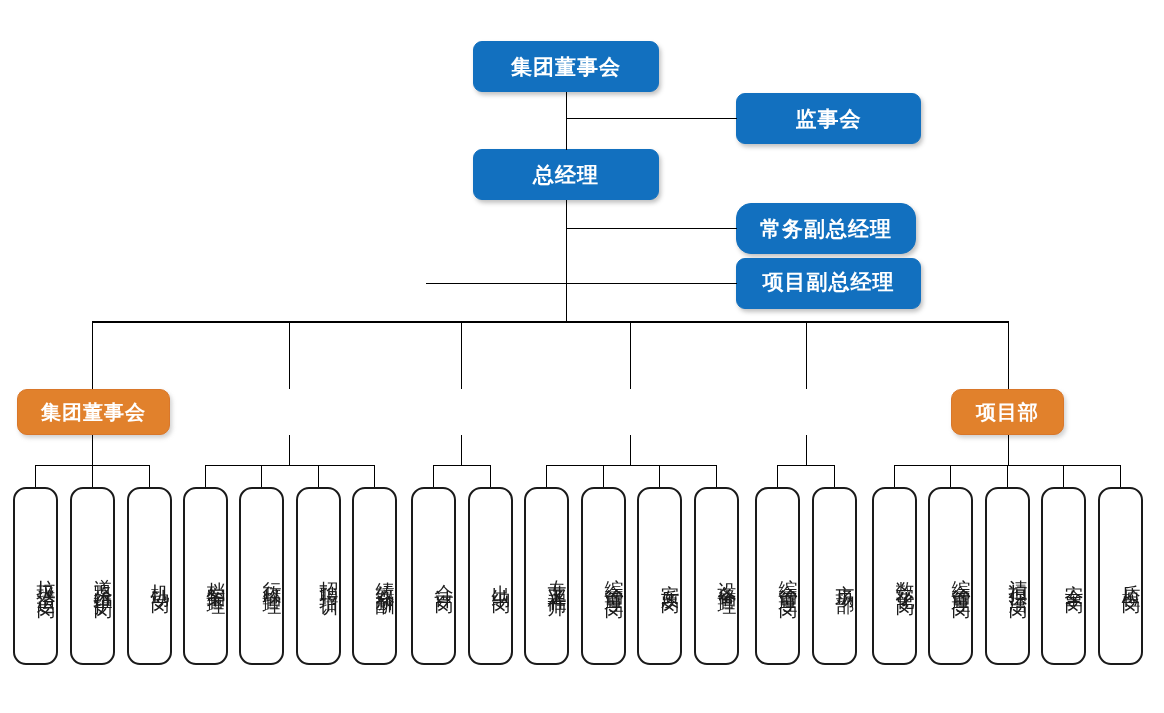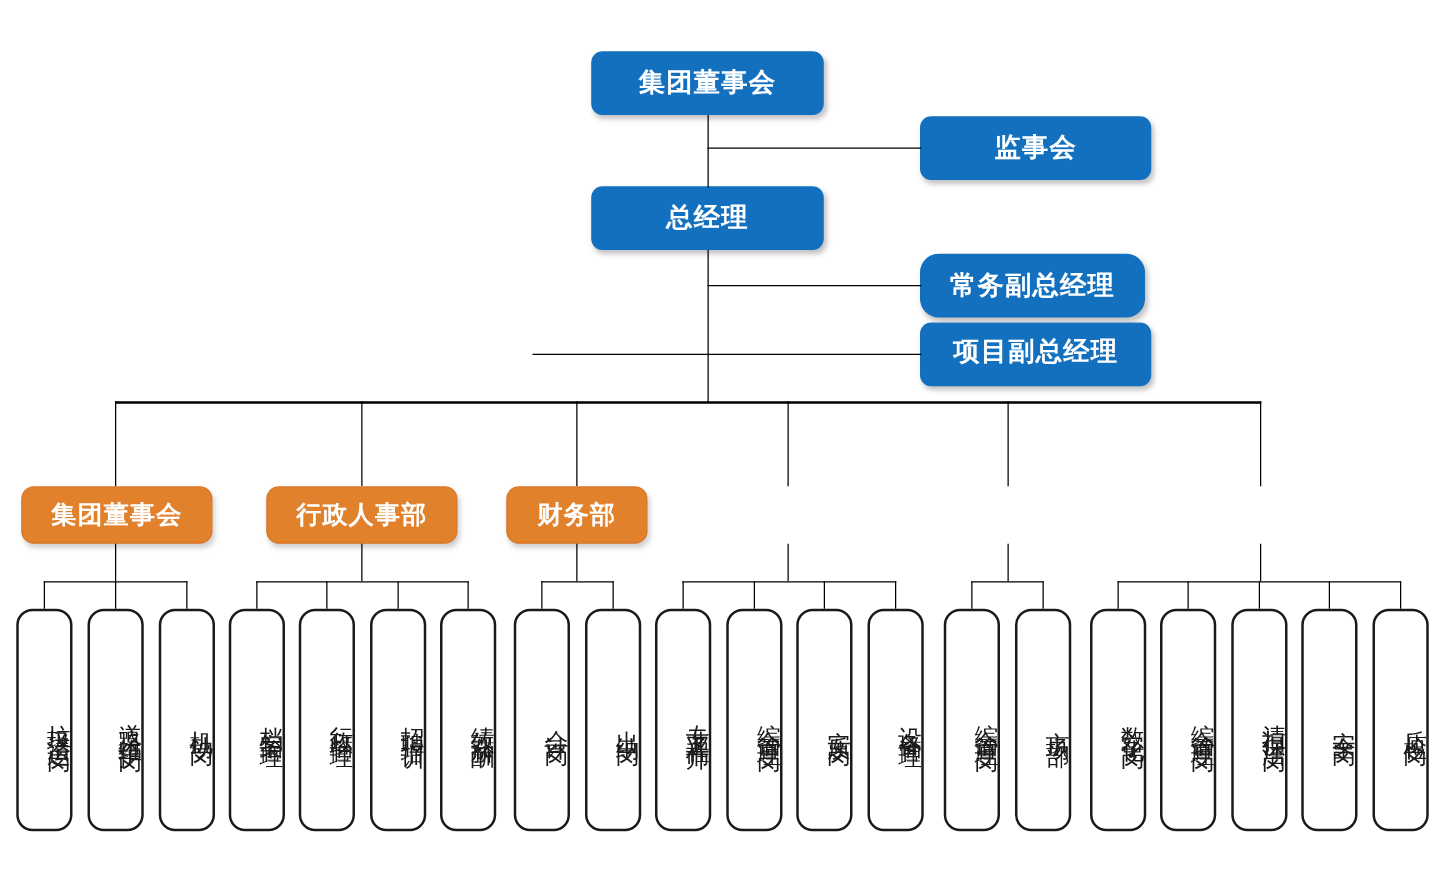--- a/index.html
+++ b/index.html
@@ -127,25 +127,22 @@
   <div class="line line-v" style="left:92px; top:321px; height:68px;"></div>
   <div class="line line-v" style="left:289px; top:321px; height:68px;"></div>
   <div class="line line-v" style="left:461px; top:321px; height:68px;"></div>
   <div class="line line-v" style="left:630px; top:321px; height:68px;"></div>
   <div class="line line-v" style="left:806px; top:321px; height:68px;"></div>
   <div class="line line-v" style="left:1008px; top:321px; height:68px;"></div>
 
   <div class="node node-orange" style="left:17px; top:389px; width:153px; height:46px;">
     <span>集团董事会</span>
   </div>
-  <div class="node node-orange" style="left:213px; top:389px; width:153px; height:46px;">
-    <span>行政人事部</span>
-  </div>
-  <div class="node node-orange" style="left:405px; top:389px; width:113px; height:46px;">
-    <span>财务部</span>
+  <div class="node node-orange" style="left:951px; top:389px; width:113px; height:46px;">
+    <span>项目部</span>
   </div>
 
   <div class="line line-v" style="left:92px; top:435px; height:30px;"></div>
   <div class="line line-h" style="left:35px; top:465px; width:115px;"></div>
   <div class="line line-v" style="left:35px; top:465px; height:22px;"></div>
   <div class="line line-v" style="left:92px; top:465px; height:22px;"></div>
   <div class="line line-v" style="left:149px; top:465px; height:22px;"></div>
 
   <div class="line line-v" style="left:289px; top:435px; height:30px;"></div>
   <div class="line line-h" style="left:205px; top:465px; width:170px;"></div>

